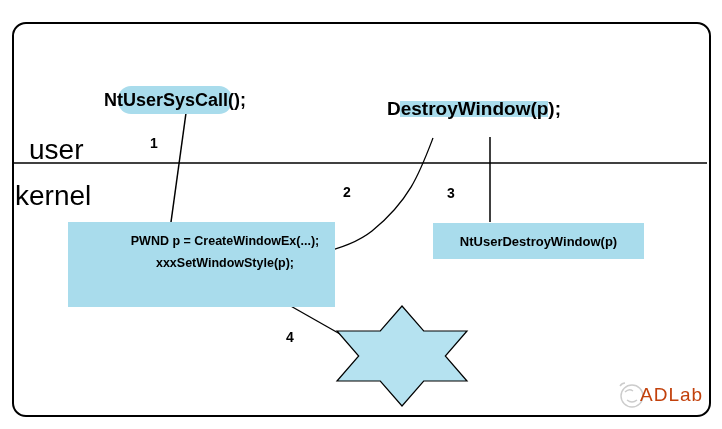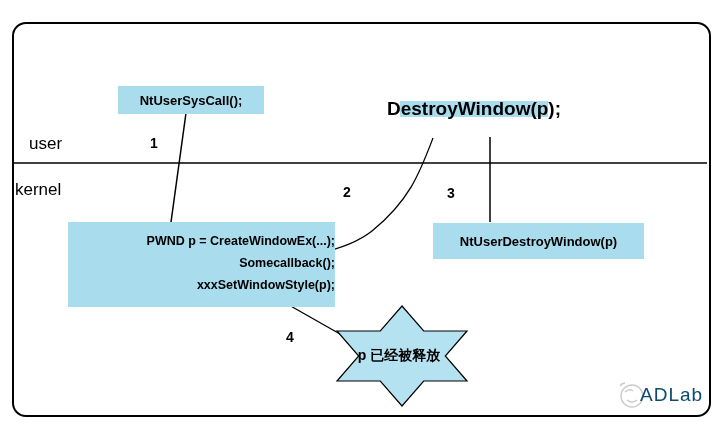--- a/index.html
+++ b/index.html
@@ -5,46 +5,46 @@
   html,body{margin:0;padding:0;background:#ffffff;}
   .stage{
     position:relative;width:722px;height:429px;background:#ffffff;overflow:hidden;
     font-family:"Liberation Sans","DejaVu Sans",sans-serif;color:#000;
   }
   .frame{
     position:absolute;left:12px;top:22px;width:695px;height:391px;
     border:2px solid #000;border-radius:14px;background:transparent;
   }
   svg.overlay{position:absolute;left:0;top:0;width:722px;height:429px;}
-  .lane-label{position:absolute;font-size:17px;font-weight:400;color:#000;}
+  .lane-label{position:absolute;font-size:28px;font-weight:400;color:#000;}
   .lane-user{left:29px;top:134px;}
   .lane-kernel{left:15px;top:180px;}
   .step-num{position:absolute;font-size:14px;font-weight:700;color:#000;}
   .step-1{left:150px;top:135px;}
   .step-2{left:343px;top:184px;}
   .step-3{left:447px;top:185px;}
   .step-4{left:286px;top:329px;}
   .bluebox{
     position:absolute;background:#a9dcec;color:#000;font-weight:700;
     display:flex;align-items:center;justify-content:center;box-sizing:border-box;
   }
-  .box-syscall{left:118px;top:86px;width:146px;height:28px;font-size:13px;}
+  .box-syscall{left:118px;top:86px;width:114px;height:28px;font-size:18px;border-radius:13px;}
   .box-destroy{left:400px;top:101px;width:148px;height:16px;font-size:19px;}
   .box-ntdestroy{left:433px;top:223px;width:211px;height:36px;font-size:13px;}
   .box-create{
     left:68px;top:222px;width:267px;height:85px;font-size:12.5px;
-    flex-direction:column;align-items:flex-end;justify-content:flex-start;
+    flex-direction:column;align-items:center;justify-content:flex-start;
     padding:8px 0 0 47px;line-height:22px;
   }
   .star-label{
     position:absolute;left:334px;top:347px;width:130px;text-align:center;
     font-size:14px;font-weight:700;color:#000;
   }
   .watermark{
-    position:absolute;left:640px;top:384px;font-size:19px;color:#0c4a6e;
+    position:absolute;left:640px;top:384px;font-size:19px;color:#c2410c;
     letter-spacing:1px;
   }
 </style>
 </head>
 <body>
 
 <div class="stage">
 
   <div class="frame"></div>
 
@@ -77,23 +77,21 @@
   <div class="step-num step-2">2</div>
   <div class="step-num step-3">3</div>
   <div class="step-num step-4">4</div>
 
   <div class="bluebox box-syscall">NtUserSysCall();</div>
 
   <div class="bluebox box-destroy">DestroyWindow(p);</div>
 
   <div class="bluebox box-create">
     <div>PWND p = CreateWindowEx(...);</div>
-    <div>Somecallback();</div>
     <div>xxxSetWindowStyle(p);</div>
   </div>
 
   <div class="bluebox box-ntdestroy">NtUserDestroyWindow(p)</div>
 
-  <div class="star-label">p 已经被释放</div>
 
   <div class="watermark">ADLab</div>
 
 </div>
 
 </body></html>

